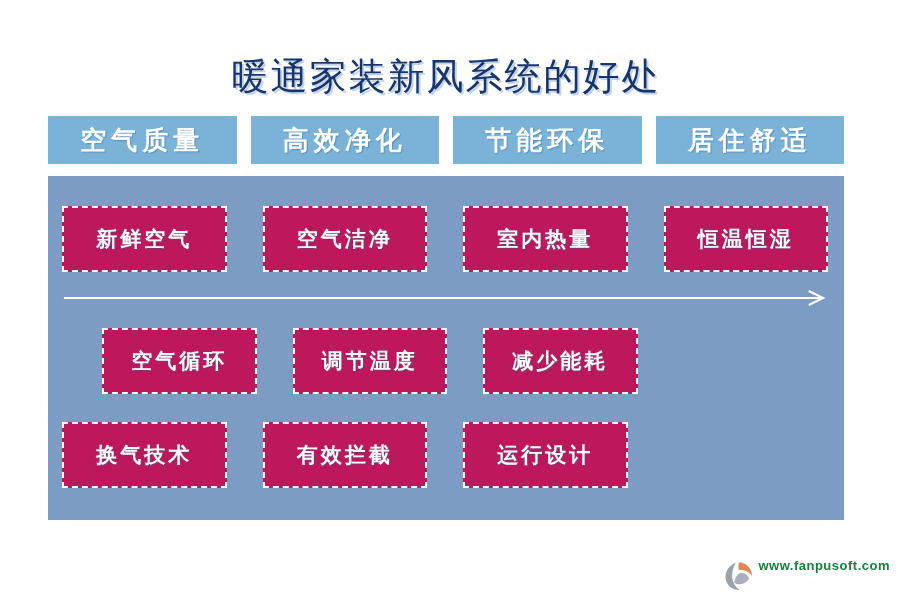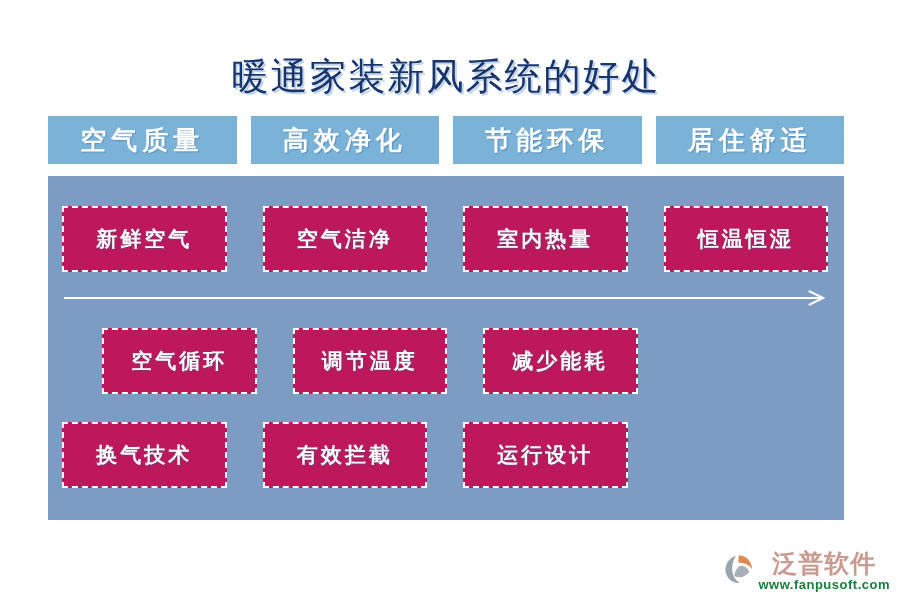--- a/index.html
+++ b/index.html
@@ -108,16 +108,15 @@
   </div>
 </div>
 
 <div class="footer-brand">
   <svg class="brand-icon" viewBox="0 0 30 30" xmlns="http://www.w3.org/2000/svg">
     <path d="M13 2.5 C5.5 5 1.5 13 4 20 C5.8 25 10.5 28.4 16.5 28 C9 23.5 7 12 13 2.5 Z" fill="#9aa2ae"></path>
     <path d="M16 2 C23 2.4 28 8 28.2 15 C25 10.8 20.5 8.8 15.5 9.2 C15.2 6.7 15.4 4.2 16 2 Z" fill="#dd8a55"></path>
     <path d="M17.5 12 C21 12 24 14 25.5 17.5 C22 22.5 16 24 11.5 21.5 C12 17 14 13.5 17.5 12 Z" fill="#9aa2ae" opacity="0.85"></path>
   </svg>
   <div class="brand-text-col">
-    <div class="brand-name">泛普软件</div>
     <div class="brand-url">www.fanpusoft.com</div>
   </div>
 </div>
 
 </body></html>

